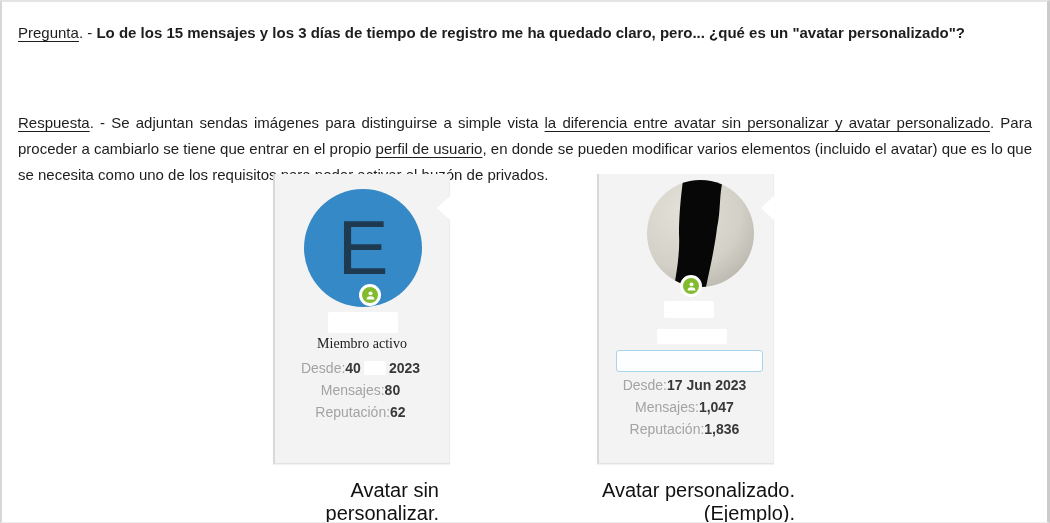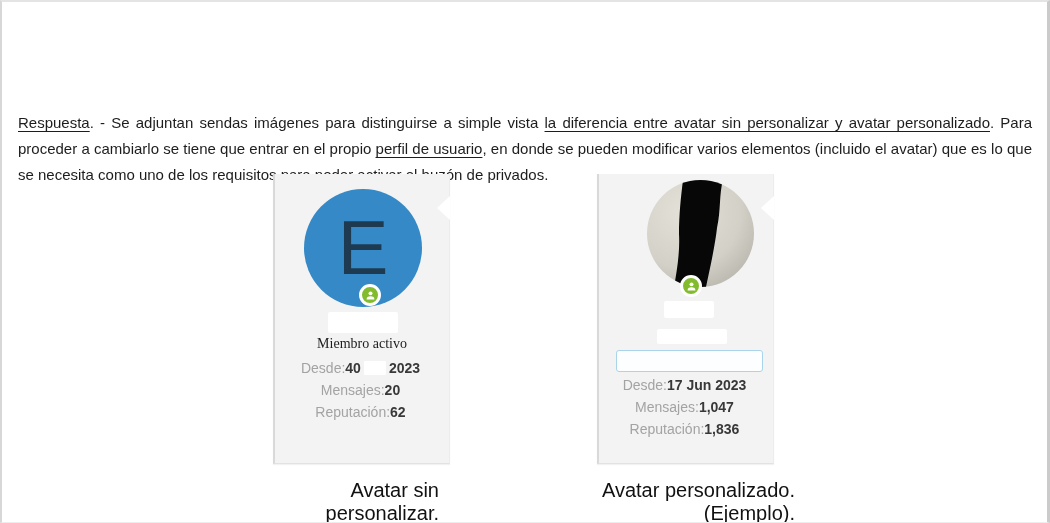--- a/index.html
+++ b/index.html
@@ -75,20 +75,21 @@
     position:absolute; top:477px; font-size:20px; color:#111; text-align:right;
   }
   .caption.c1 { left:245px; width:192px; }
   .caption.c2 { left:583px; width:210px; }
 </style>
 </head>
 <body>
 
 <div class="page">
 
+  <p class="para q"><span class="u">Pregunta</span><span>. - </span><span class="b">Lo de los 15 mensajes y los 3 días de tiempo de registro me ha quedado claro, pero... ¿qué es un "avatar personalizado"?</span></p>
 
   <p class="para a"><span class="u">Respuesta</span><span>. - </span><span>Se adjuntan sendas imágenes para distinguirse a simple vista </span><span class="u">la diferencia entre avatar sin personalizar y avatar personalizado</span><span>. Para proceder a cambiarlo se tiene que entrar en el propio </span><span class="u">perfil de usuario</span><span>, en donde se pueden modificar varios elementos (incluido el avatar) que es lo que se necesita como uno de los requisitos para poder activar el buzón de privados.</span></p>
 
   <div class="card left">
     <div class="notch"></div>
 
     <div class="avatar-letter">
       <span>E</span>
     </div>
     <div class="badge">
@@ -102,21 +103,21 @@
 
     <div class="rank">Miembro activo</div>
 
     <div class="stats">
       <div class="stat-row">
         <span class="stat-label">Desde:</span>
         <span class="stat-value"><span>40</span><span class="mini-redact"></span><span>2023</span></span>
       </div>
       <div class="stat-row">
         <span class="stat-label">Mensajes:</span>
-        <span class="stat-value">20</span>
+        <span class="stat-value">80</span>
       </div>
       <div class="stat-row">
         <span class="stat-label">Reputación:</span>
         <span class="stat-value">62</span>
       </div>
     </div>
   </div>
 
   <div class="card right">
     <div class="notch"></div>

